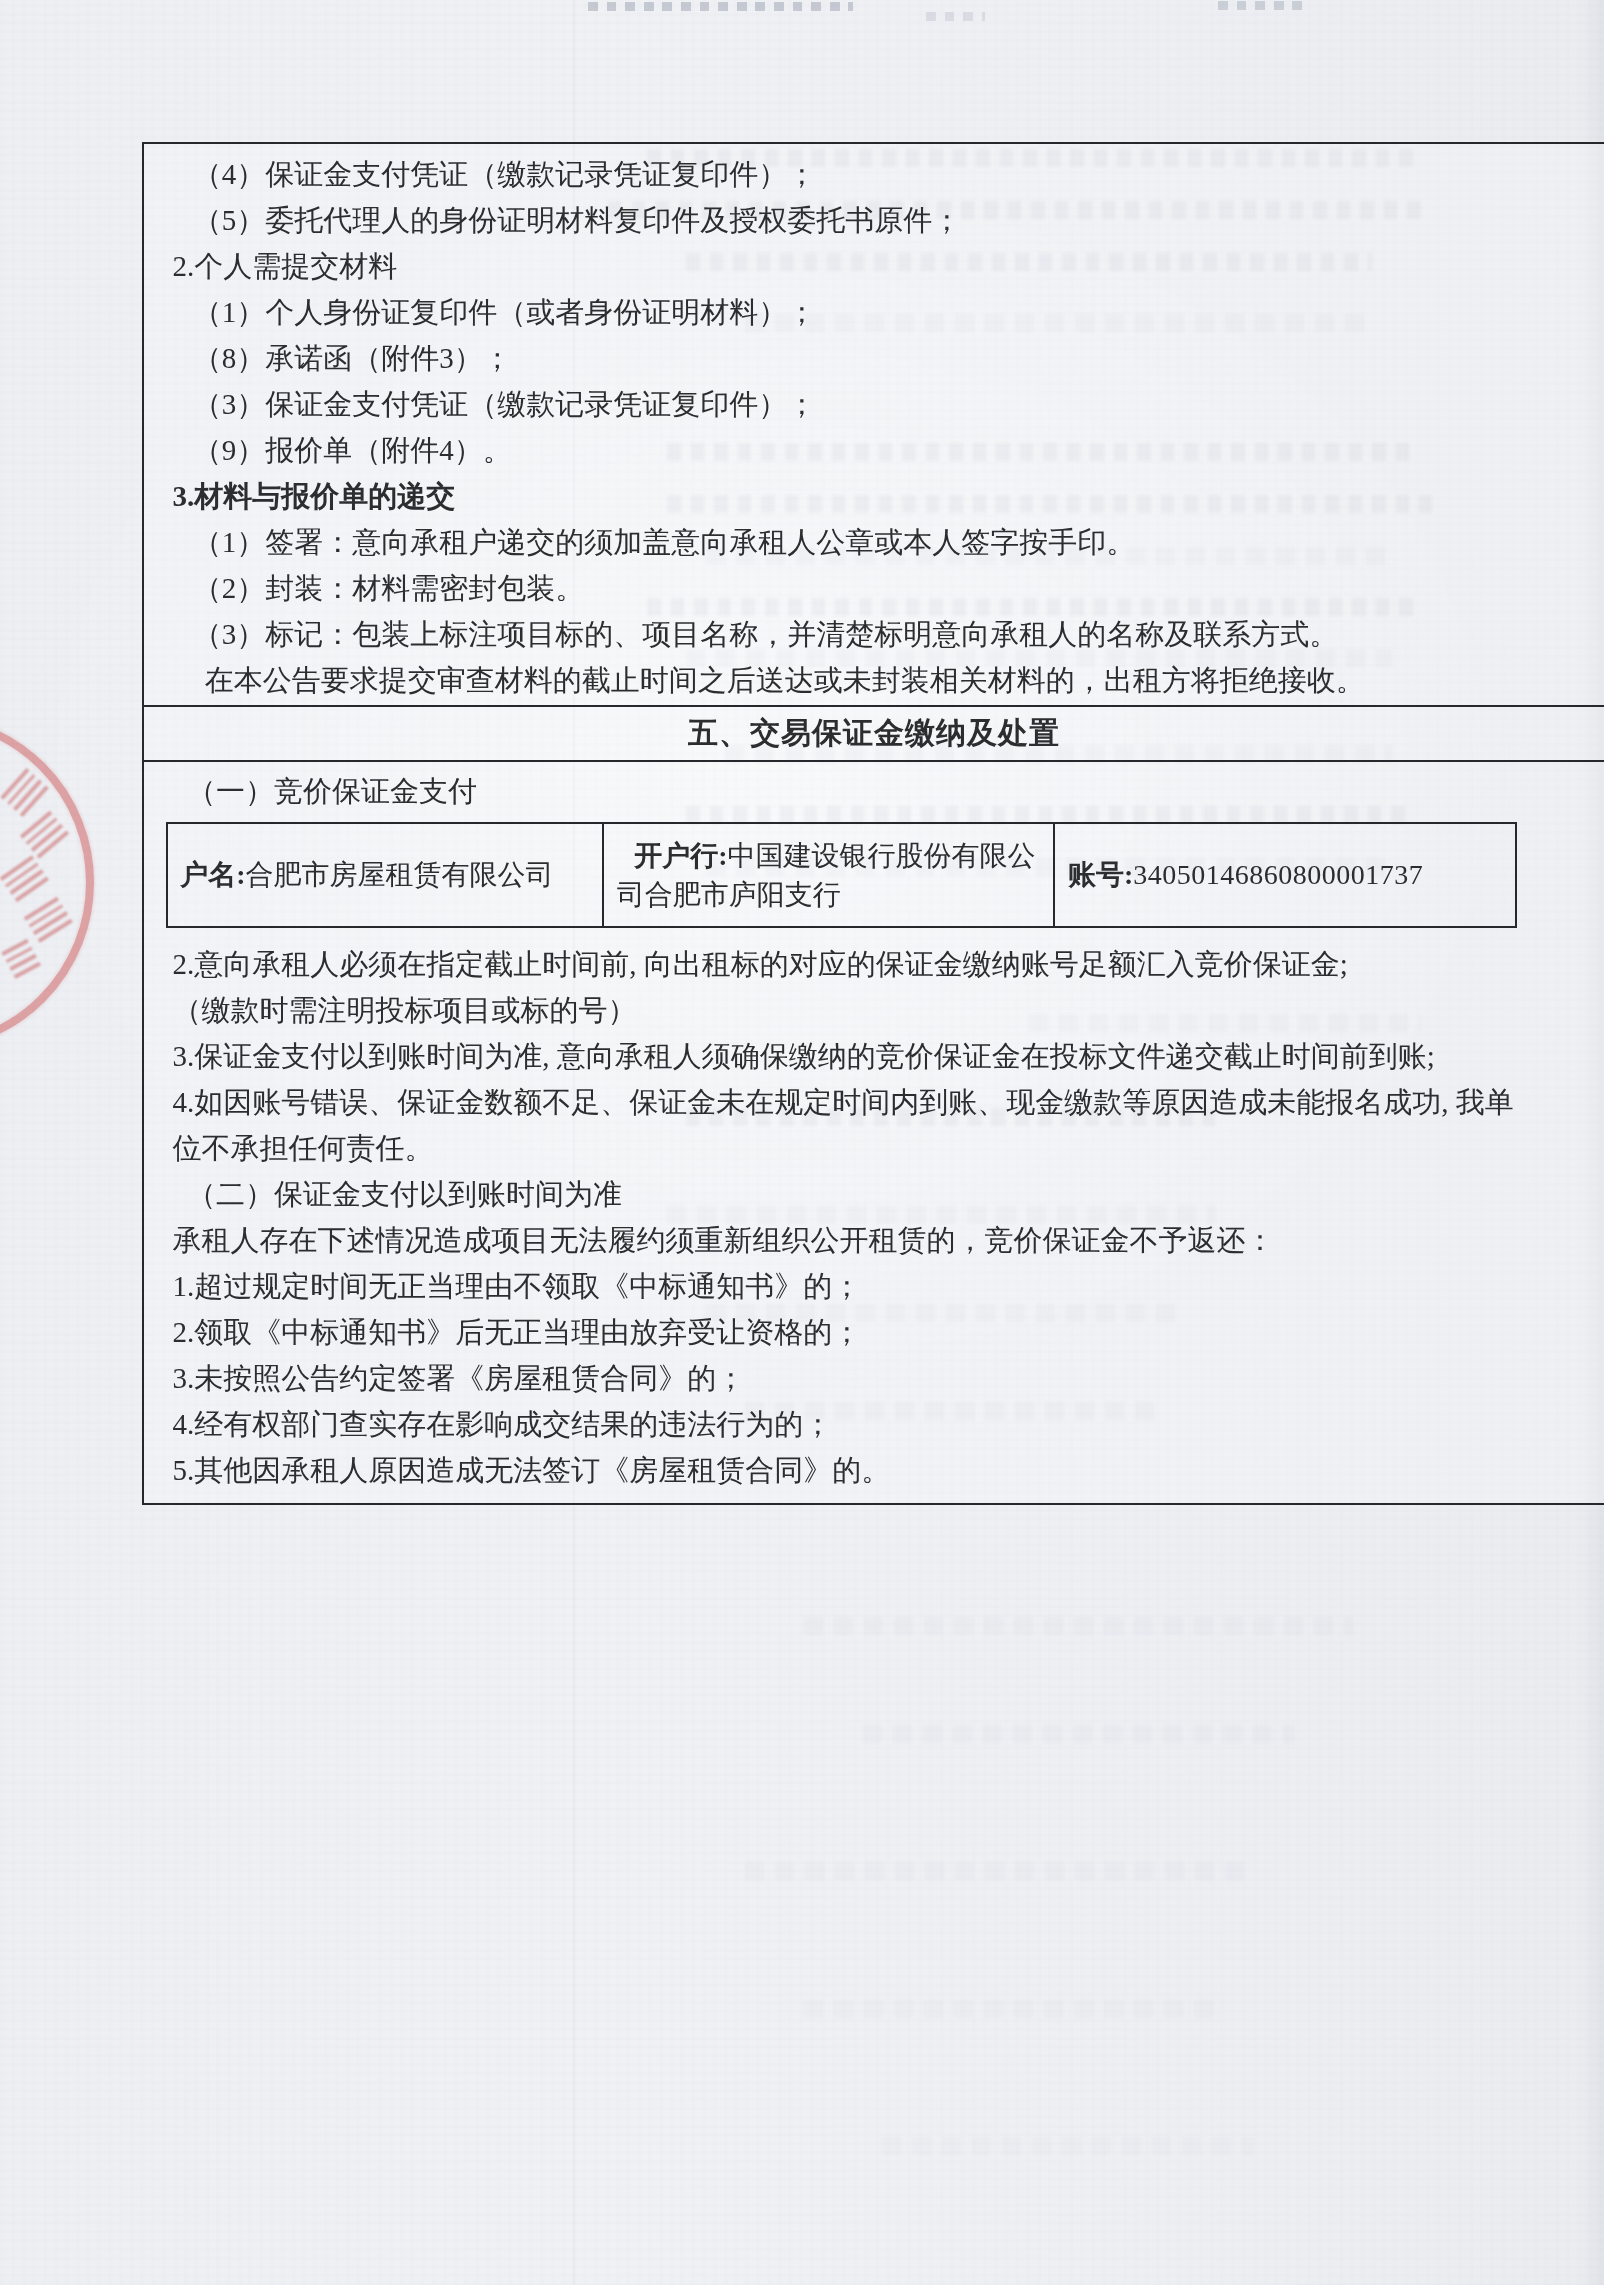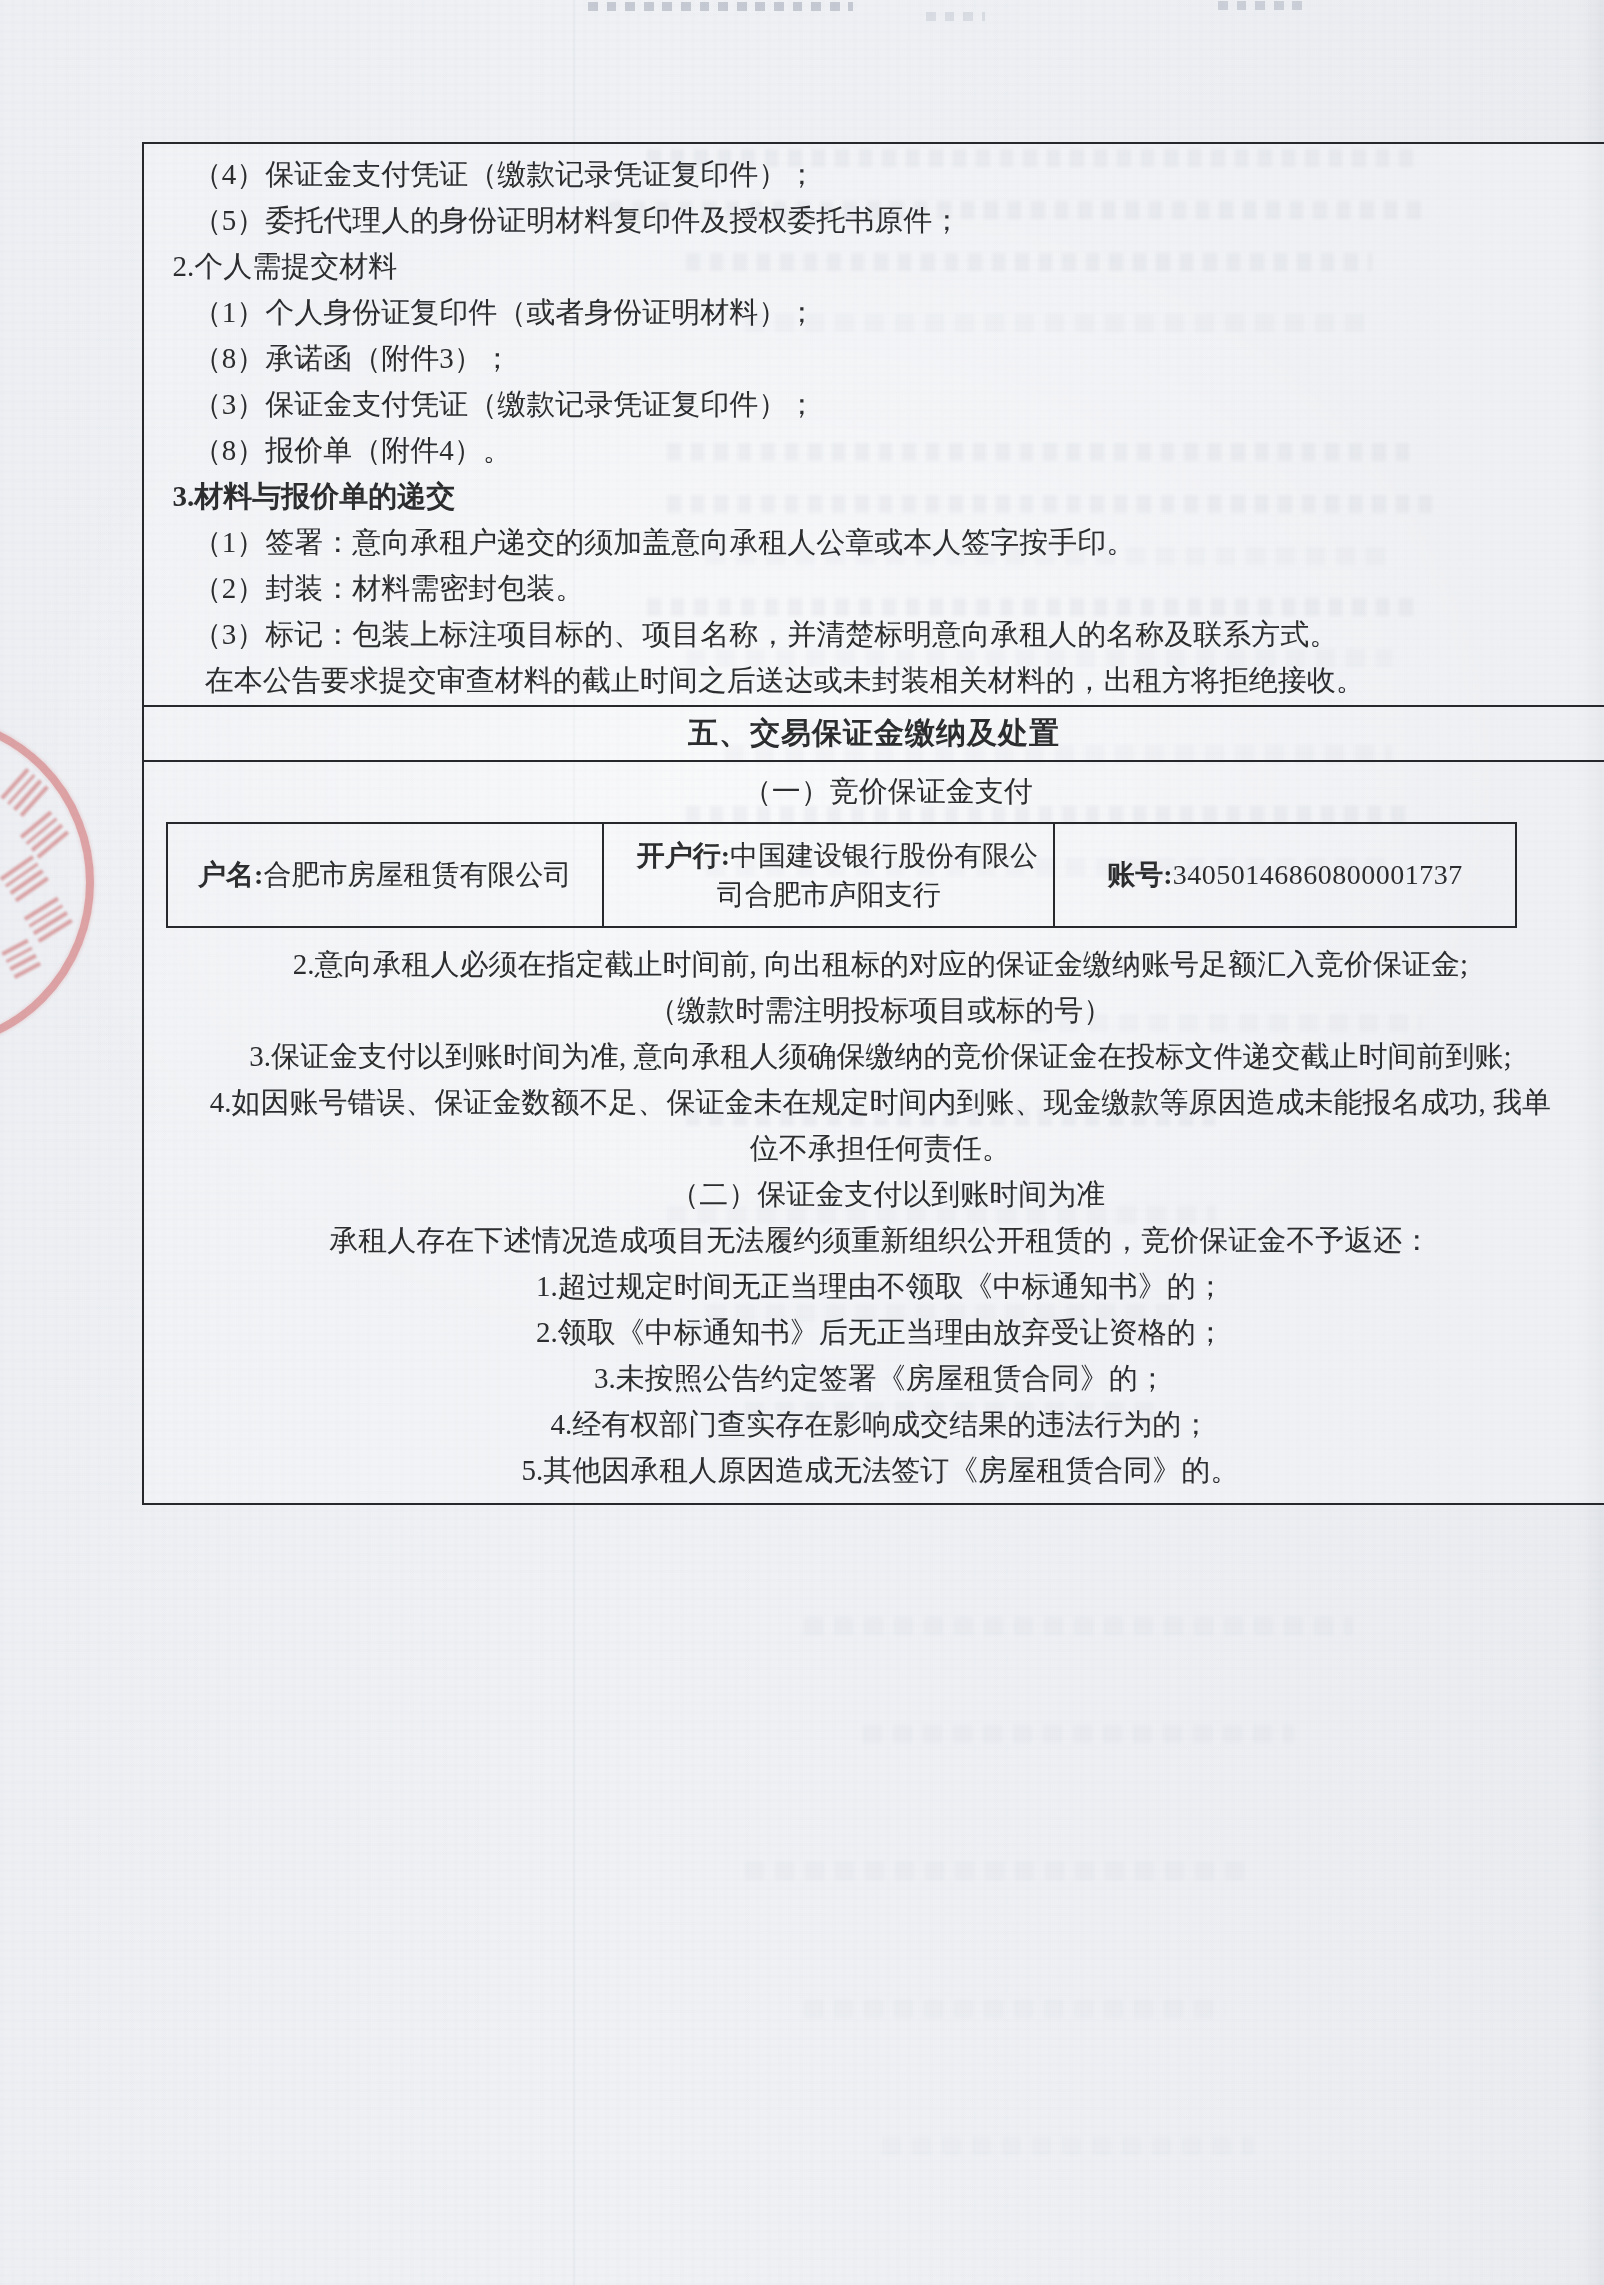--- a/index.html
+++ b/index.html
@@ -30,21 +30,21 @@
     position:absolute;left:142px;top:142px;width:1464px;
     border:2.9px solid #26282b;box-sizing:border-box;
     background:rgba(252,252,253,.25);
   }
   .row-materials{padding:6.9px 15.7px 2px 15.7px;}
   .row-header{
     border-top:2.9px solid #26282b;border-bottom:2.9px solid #26282b;
     height:53px;display:flex;align-items:center;justify-content:center;
     font-weight:bold;font-size:30px;letter-spacing:1px;
   }
-  .row-deposit{padding:5.9px 15.7px 9.8px 15.7px;text-align:center;}
+  .row-deposit{padding:5.9px 15.7px 9.8px 15.7px;}
 
   .line{font-size:29px;line-height:46px;white-space:nowrap;}
   .item{padding-left:33px;}
   .num{padding-left:12.7px;}
   .numbold{padding-left:12.7px;font-weight:normal;}
   .numsemi{padding-left:12.7px;font-weight:600;}
   .head1{padding-left:27.4px;}
   .indent2{padding-left:45px;}
 
   
@@ -126,21 +126,21 @@
 
 <div class="doc-table">
 
   <div class="row-materials">
       <div class="line item">（4）保证金支付凭证（缴款记录凭证复印件）；</div>
       <div class="line item">（5）委托代理人的身份证明材料复印件及授权委托书原件；</div>
       <div class="line numbold">2.个人需提交材料</div>
       <div class="line item">（1）个人身份证复印件（或者身份证明材料）；</div>
       <div class="line item">（8）承诺函（附件3）；</div>
       <div class="line item">（3）保证金支付凭证（缴款记录凭证复印件）；</div>
-      <div class="line item">（8）报价单（附件4）。</div>
+      <div class="line item">（9）报价单（附件4）。</div>
       <div class="line numsemi">3.材料与报价单的递交</div>
       <div class="line item">（1）签署：意向承租户递交的须加盖意向承租人公章或本人签字按手印。</div>
       <div class="line item">（2）封装：材料需密封包装。</div>
       <div class="line item">（3）标记：包装上标注项目标的、项目名称，并清楚标明意向承租人的名称及联系方式。</div>
       <div class="line indent2">在本公告要求提交审查材料的截止时间之后送达或未封装相关材料的，出租方将拒绝接收。</div>
     </div>
 
   <div class="row-header">
     <span>五、交易保证金缴纳及处置</span>
   </div>

